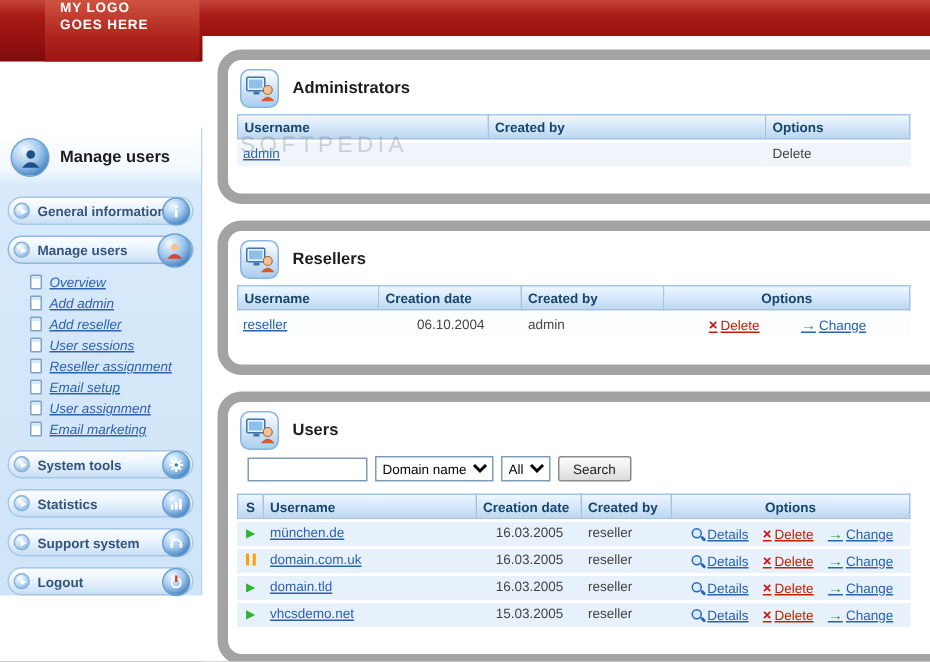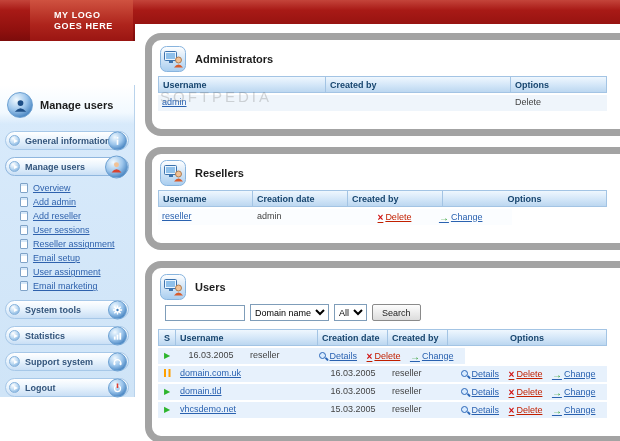--- a/index.html
+++ b/index.html
@@ -2,40 +2,40 @@
 <html><head>
 <meta charset="utf-8">
 <title>Manage users</title>
 <style>
   *{margin:0;padding:0;box-sizing:border-box;}
   html,body{background:#9aa0a6;}
   .screen{width:620px;height:441px;position:relative;font-family:"Liberation Sans","DejaVu Sans",sans-serif;background:#fff;overflow:hidden;margin:0 auto;}
 
   
   .topbar{height:41px;background:linear-gradient(180deg,#c4443a 0%,#a81a16 25%,#8f100e 75%,#7c0c0b 100%);position:relative;}
-  .logo-box{position:absolute;left:30px;top:0;height:41px;width:103px;background:linear-gradient(180deg,#cf5240 0%,#ae241c 60%,#9a1512 100%);display:flex;flex-direction:column;justify-content:center;padding-left:24px;gap:1px;}
+  .logo-box{position:absolute;left:30px;top:0;height:41px;width:103px;background:linear-gradient(180deg,#cf5240 0%,#ae241c 60%,#9a1512 100%);display:flex;flex-direction:column;padding-left:10px;gap:1px;}
   .logo-line{color:#fff;font-size:9px;font-weight:bold;letter-spacing:.6px;}
 
   .body{display:flex;height:400px;align-items:center;}
 
   
   .sidebar{width:135px;background:linear-gradient(180deg,#eef7ff 0%,#d8eafb 10%,#cfe4f7 100%);border-right:1px solid #b9d3ec;position:relative;flex:0 0 auto;}
   .side-head{display:flex;align-items:center;gap:7px;padding:7px 4px 6px 7px;background:linear-gradient(180deg,#ffffff 0%,#f2f9ff 70%,rgba(255,255,255,0) 100%);}
   .side-title{font-size:11px;font-weight:bold;color:#1c1c1c;}
   .orb{border-radius:50%;background:radial-gradient(circle at 35% 28%,#f2faff 0%,#9dc6ec 45%,#4a86c2 78%,#2f699f 100%);border:1px solid #6ba0d2;display:flex;align-items:center;justify-content:center;flex:0 0 auto;}
   .orb-lg{width:26px;height:26px;}
   .orb-sm{width:19px;height:19px;}
   .pill{position:relative;height:19px;margin:7px 5px 0 5px;border:1px solid #a7c8e8;border-radius:10px;background:linear-gradient(180deg,#ffffff 0%,#eaf4fd 45%,#c9dff5 100%);display:flex;align-items:center;cursor:pointer;}
   .pill.active{border-color:#8fb6de;}
   .pill-label{font-size:9px;font-weight:bold;color:#33557c;white-space:nowrap;}
   .bullet{width:11px;height:11px;border-radius:50%;margin:0 5px 0 3px;background:radial-gradient(circle at 35% 28%,#ffffff 0%,#bcd9f2 50%,#6fa4d6 100%);border:1px solid #86b2dc;position:relative;flex:0 0 auto;}
   .bullet::after{content:"";position:absolute;left:3.5px;top:2.5px;border-left:4px solid #fff;border-top:2.5px solid transparent;border-bottom:2.5px solid transparent;}
   .pill .orb-sm{position:absolute;right:1px;top:50%;transform:translateY(-50%);}
   .pill.active .orb-user{width:23px;height:23px;right:0;}
-  .subnav{margin:5px 0 5px 20px;}
+  .subnav{margin:5px 0 5px 20px;font-style:italic;}
   .subitem{display:flex;align-items:center;gap:5px;height:14px;cursor:pointer;}
   .doc-ico{width:8px;height:10px;background:#fff;border:1px solid #7fa3c8;border-radius:1px;box-shadow:inset 0 2px 0 #d7e8f8;flex:0 0 auto;}
   .subitem a{font-size:9px;color:#2f62ad;text-decoration:underline;white-space:nowrap;}
 
   
   .main{flex:1;padding:9px 12px 4px 10px;background:#fff;position:relative;}
   .panel{position:relative;border:7px solid #a3a3a3;border-radius:16px;background:#fff;padding:3px 6px 6px 6px;margin-bottom:11px;}
   .panel-head{display:flex;align-items:center;gap:9px;height:32px;padding-left:2px;}
   .panel-title{font-size:11px;font-weight:bold;color:#1d1d1d;}
   .panel-ico{display:inline-flex;flex:0 0 auto;}
@@ -273,20 +273,21 @@
         </div>
         <div class="tbl">
           <div class="trow head">
             <div class="th r1">Username</div>
             <div class="th r2">Creation date</div>
             <div class="th r3">Created by</div>
             <div class="th r4 center">Options</div>
           </div>
           <div class="trow row-res">
             <div class="td r1"><a href="#" class="cell-link">reseller</a></div>
+            <div class="td r2 center">06.10.2004</div>
             <div class="td r3">admin</div>
             <div class="td r4 opts">
               <a href="#" class="opt del">
                   <span class="ic-del">×</span>
                   <span>Delete</span>
                 </a>
               <a href="#" class="opt">
                   <span class="ic-chg">→</span>
                   <span>Change</span>
                 </a>
@@ -326,20 +327,21 @@
           <div class="trow head">
             <div class="th u1 center">S</div>
             <div class="th u2">Username</div>
             <div class="th u3">Creation date</div>
             <div class="th u4">Created by</div>
             <div class="th u5 center">Options</div>
           </div>
 
           <div class="trow row-usr">
             <div class="td u1"><span class="st-active">▶</span></div>
+            <div class="td u2"><a href="#" class="cell-link">münchen.de</a></div>
             <div class="td u3 center">16.03.2005</div>
             <div class="td u4">reseller</div>
             <div class="td u5 opts">
               <a href="#" class="opt">
                   <span class="ic-details"></span>
                   <span>Details</span>
                 </a>
               <a href="#" class="opt del">
                   <span class="ic-del">×</span>
                   <span>Delete</span>

